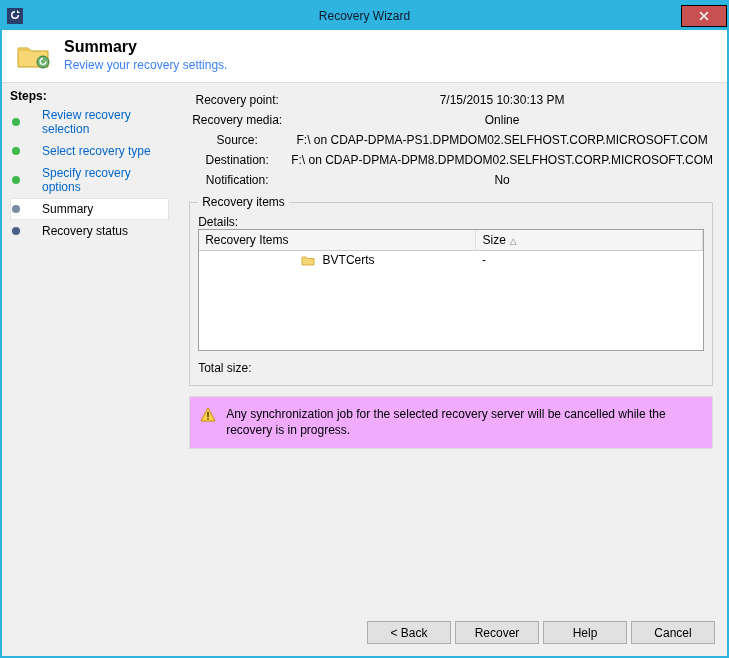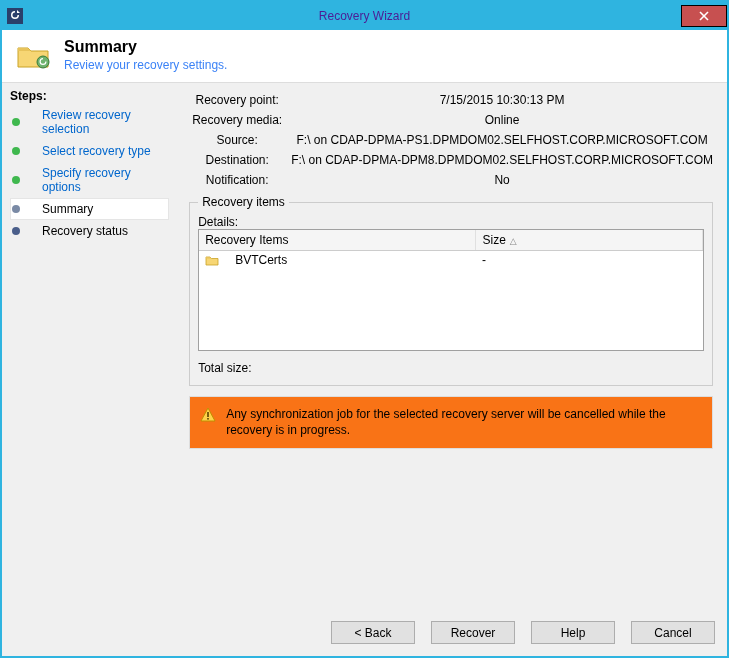--- a/index.html
+++ b/index.html
@@ -31,21 +31,21 @@
     margin-left: 4px;
     display: flex;
     align-items: center;
     justify-content: center;
   }
   .titlebar .title {
     position: absolute;
     left: 0;
     right: 0;
     text-align: center;
-    color: #4c1d95;
+    color: #0f172a;
     font-size: 12px;
     pointer-events: none;
   }
   .titlebar .close-btn {
     margin-left: auto;
     width: 44px;
     height: 20px;
     background: #c75050;
     border: 1px solid #000;
     display: flex;
@@ -176,48 +176,49 @@
     font-weight: normal;
     padding: 3px 6px;
     position: relative;
   }
   table.items tbody td {
     padding: 2px 6px;
   }
   .folder-cell {
     display: flex;
     align-items: center;
-    gap: 16px;
+    gap: 8px;
+    justify-content: center;
   }
   .sort-glyph {
     font-size: 9px;
     color: #888;
     margin-left: 4px;
   }
   .total-size {
     margin-top: 10px;
     font-size: 12px;
   }
   .warning-box {
     border: 1px solid #ddd;
-    background: #f97316;
+    background: #f0abfc;
     padding: 10px 10px;
     display: flex;
     gap: 10px;
     align-items: flex-start;
     font-size: 12px;
     line-height: 1.3;
     flex: 0 0 auto;
   }
   .spacer { flex: 1; }
   .button-row {
     padding: 10px 12px 12px 0;
     display: flex;
     justify-content: flex-end;
-    gap: 16px;
+    gap: 4px;
     background: #f0f0f0;
   }
   button.wiz {
     width: 84px;
     height: 23px;
     font-family: inherit;
     font-size: 12px;
     background: #e1e1e1;
     border: 1px solid #adadad;
     cursor: default;

